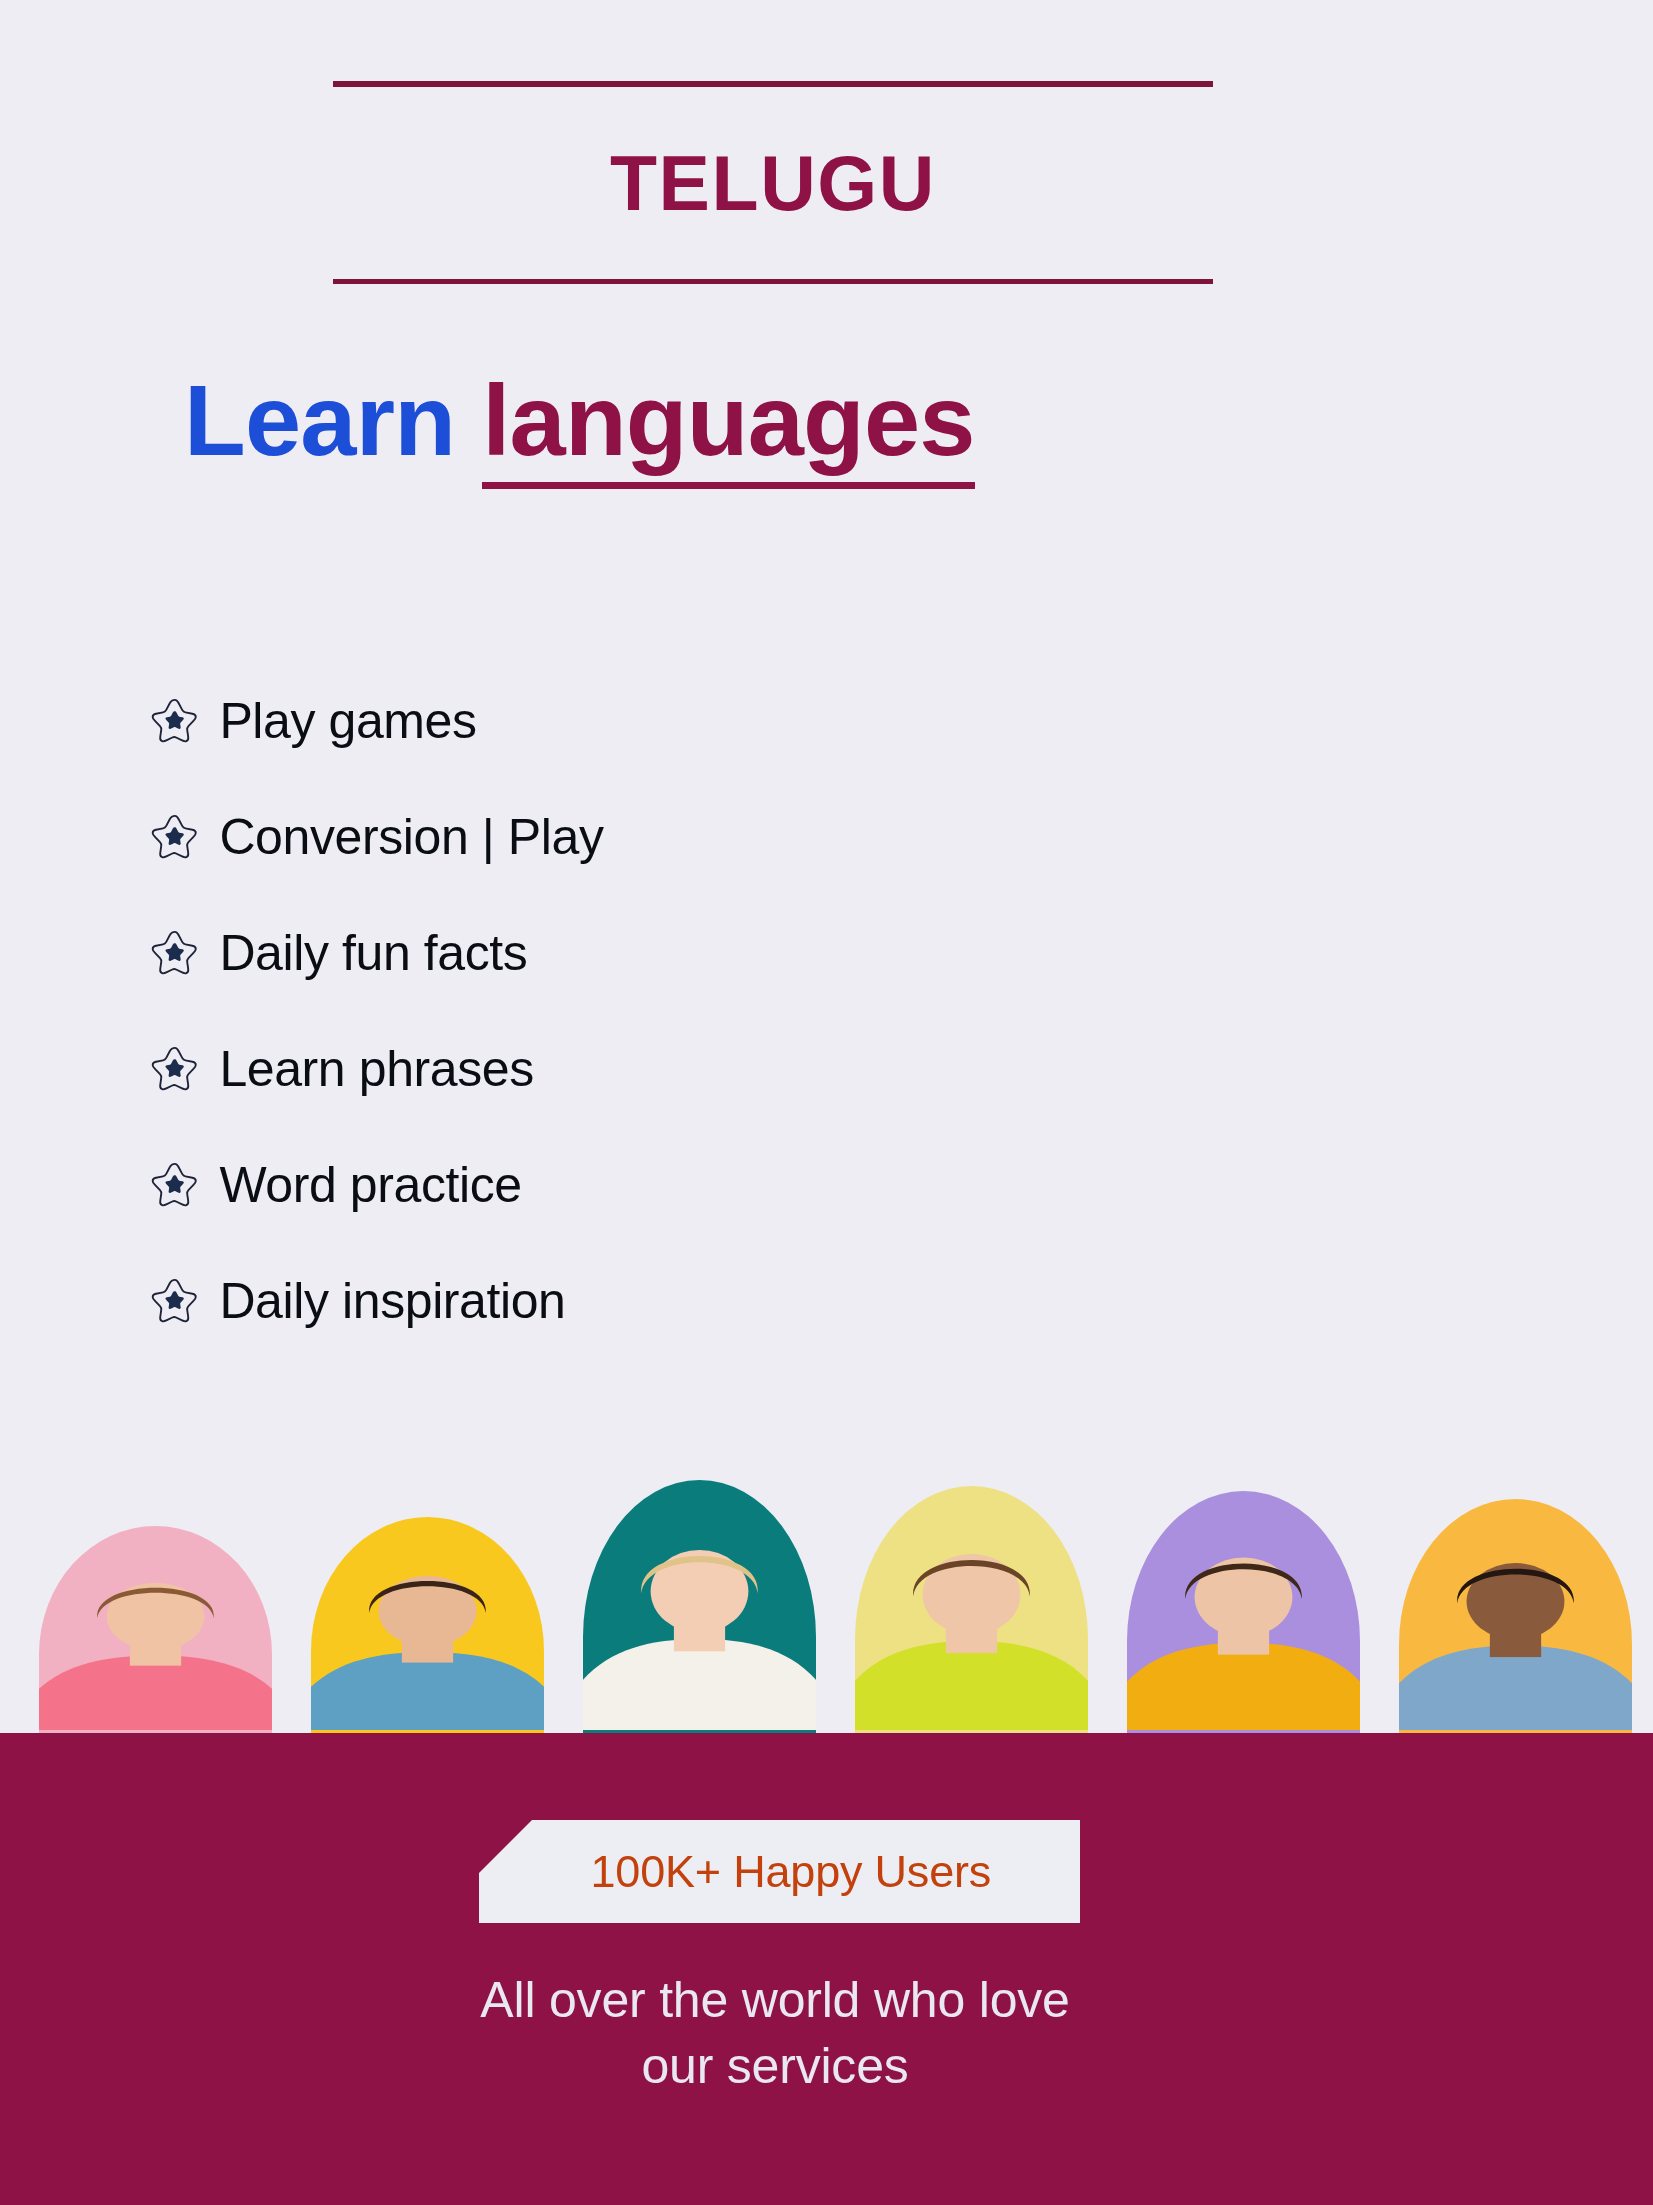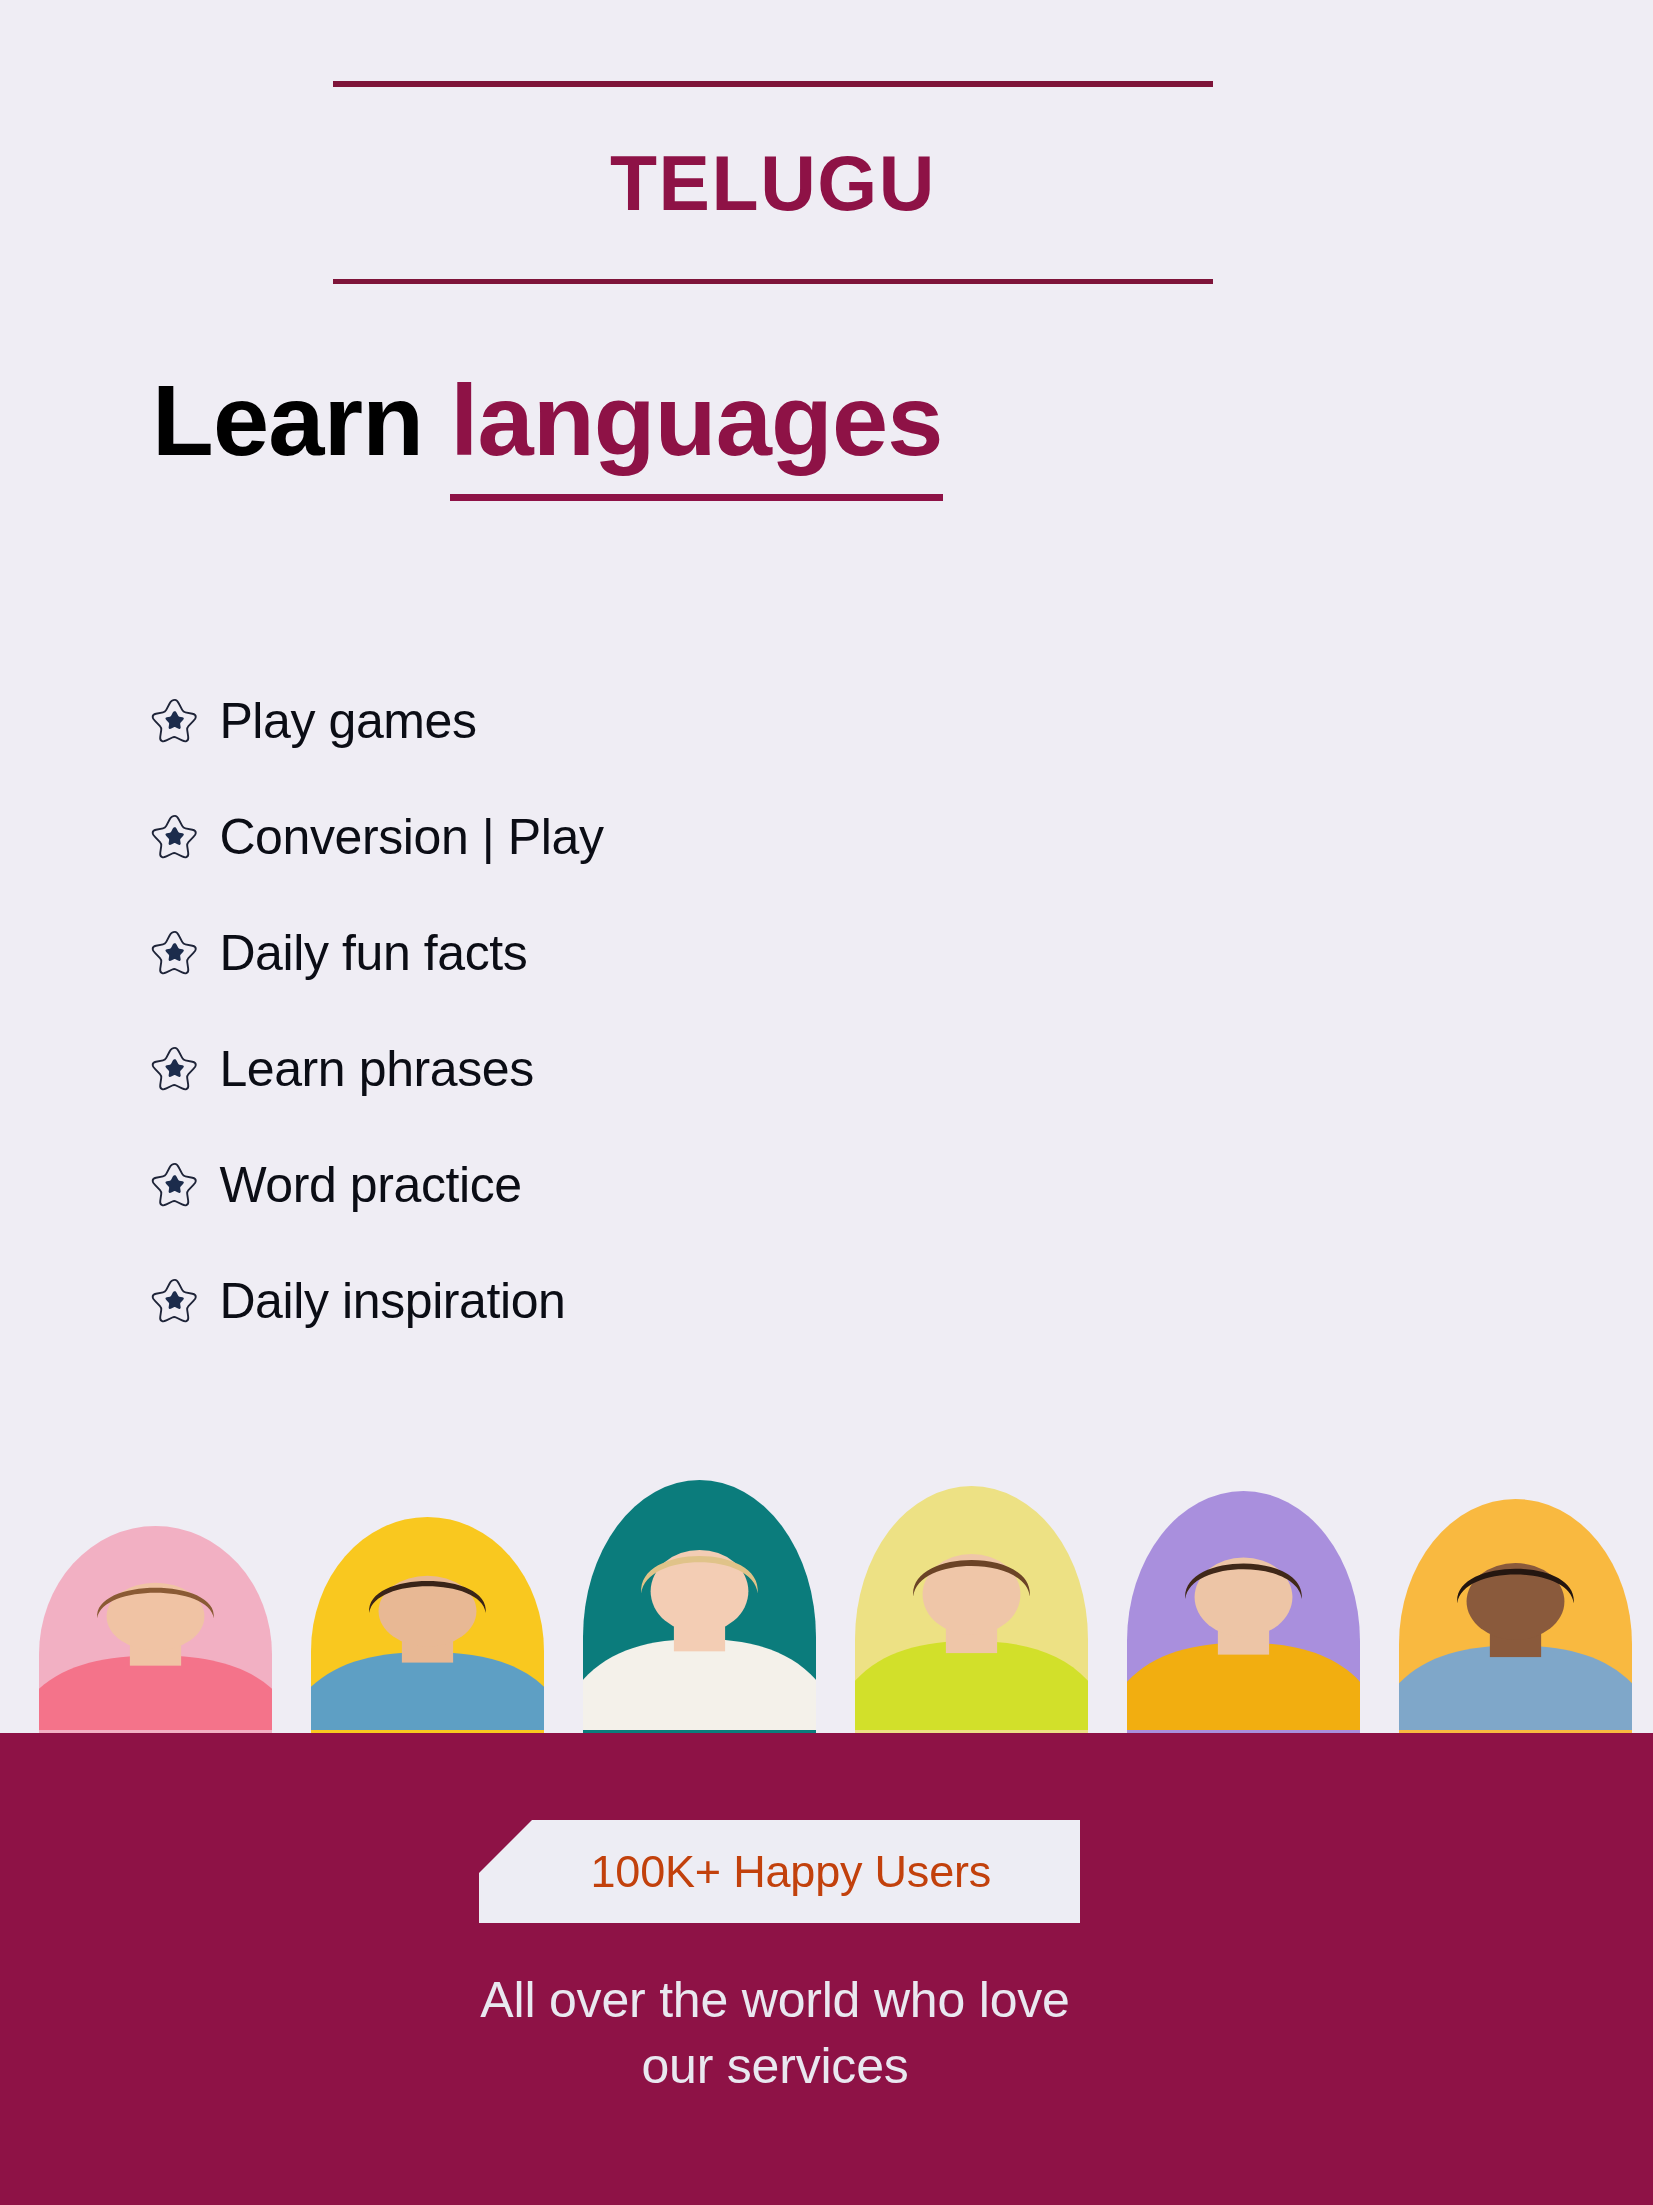--- a/index.html
+++ b/index.html
@@ -26,22 +26,22 @@
   }
 
   
   .headline {
     position:absolute; left:152px; top:370px; width:1211px;
     font-size:101px; line-height:1.0; font-weight:bold;
     color:#8E1246; letter-spacing:-0.8px;
   }
   .headline .line { display:block; white-space:nowrap; }
   .headline .line2 { margin-top:44px; }
-  .hl-learn { color:#000000; }
-  .hl-languages { color:#8E1246; border-bottom:7.3px solid #8E1246; padding-bottom:18px; }
+  .hl-learn { color:#1d4ed8;margin-left:32px; }
+  .hl-languages { color:#8E1246; border-bottom:7.3px solid #8E1246; padding-bottom:6px; }
 
   
   .features { position:absolute; left:150px; top:688px; width:969px; }
   .feature-row { display:flex; align-items:center; height:66px; margin-bottom:50px; }
   .feature-row:last-child { margin-bottom:0; }
   .star-icon { width:50px; height:50px; flex:0 0 50px; margin-right:19.4px; display:block; }
   .feature-label {
     font-size:50px; font-weight:500; color:#0B0D15;
     letter-spacing:-0.4px; white-space:nowrap; line-height:1;
   }

